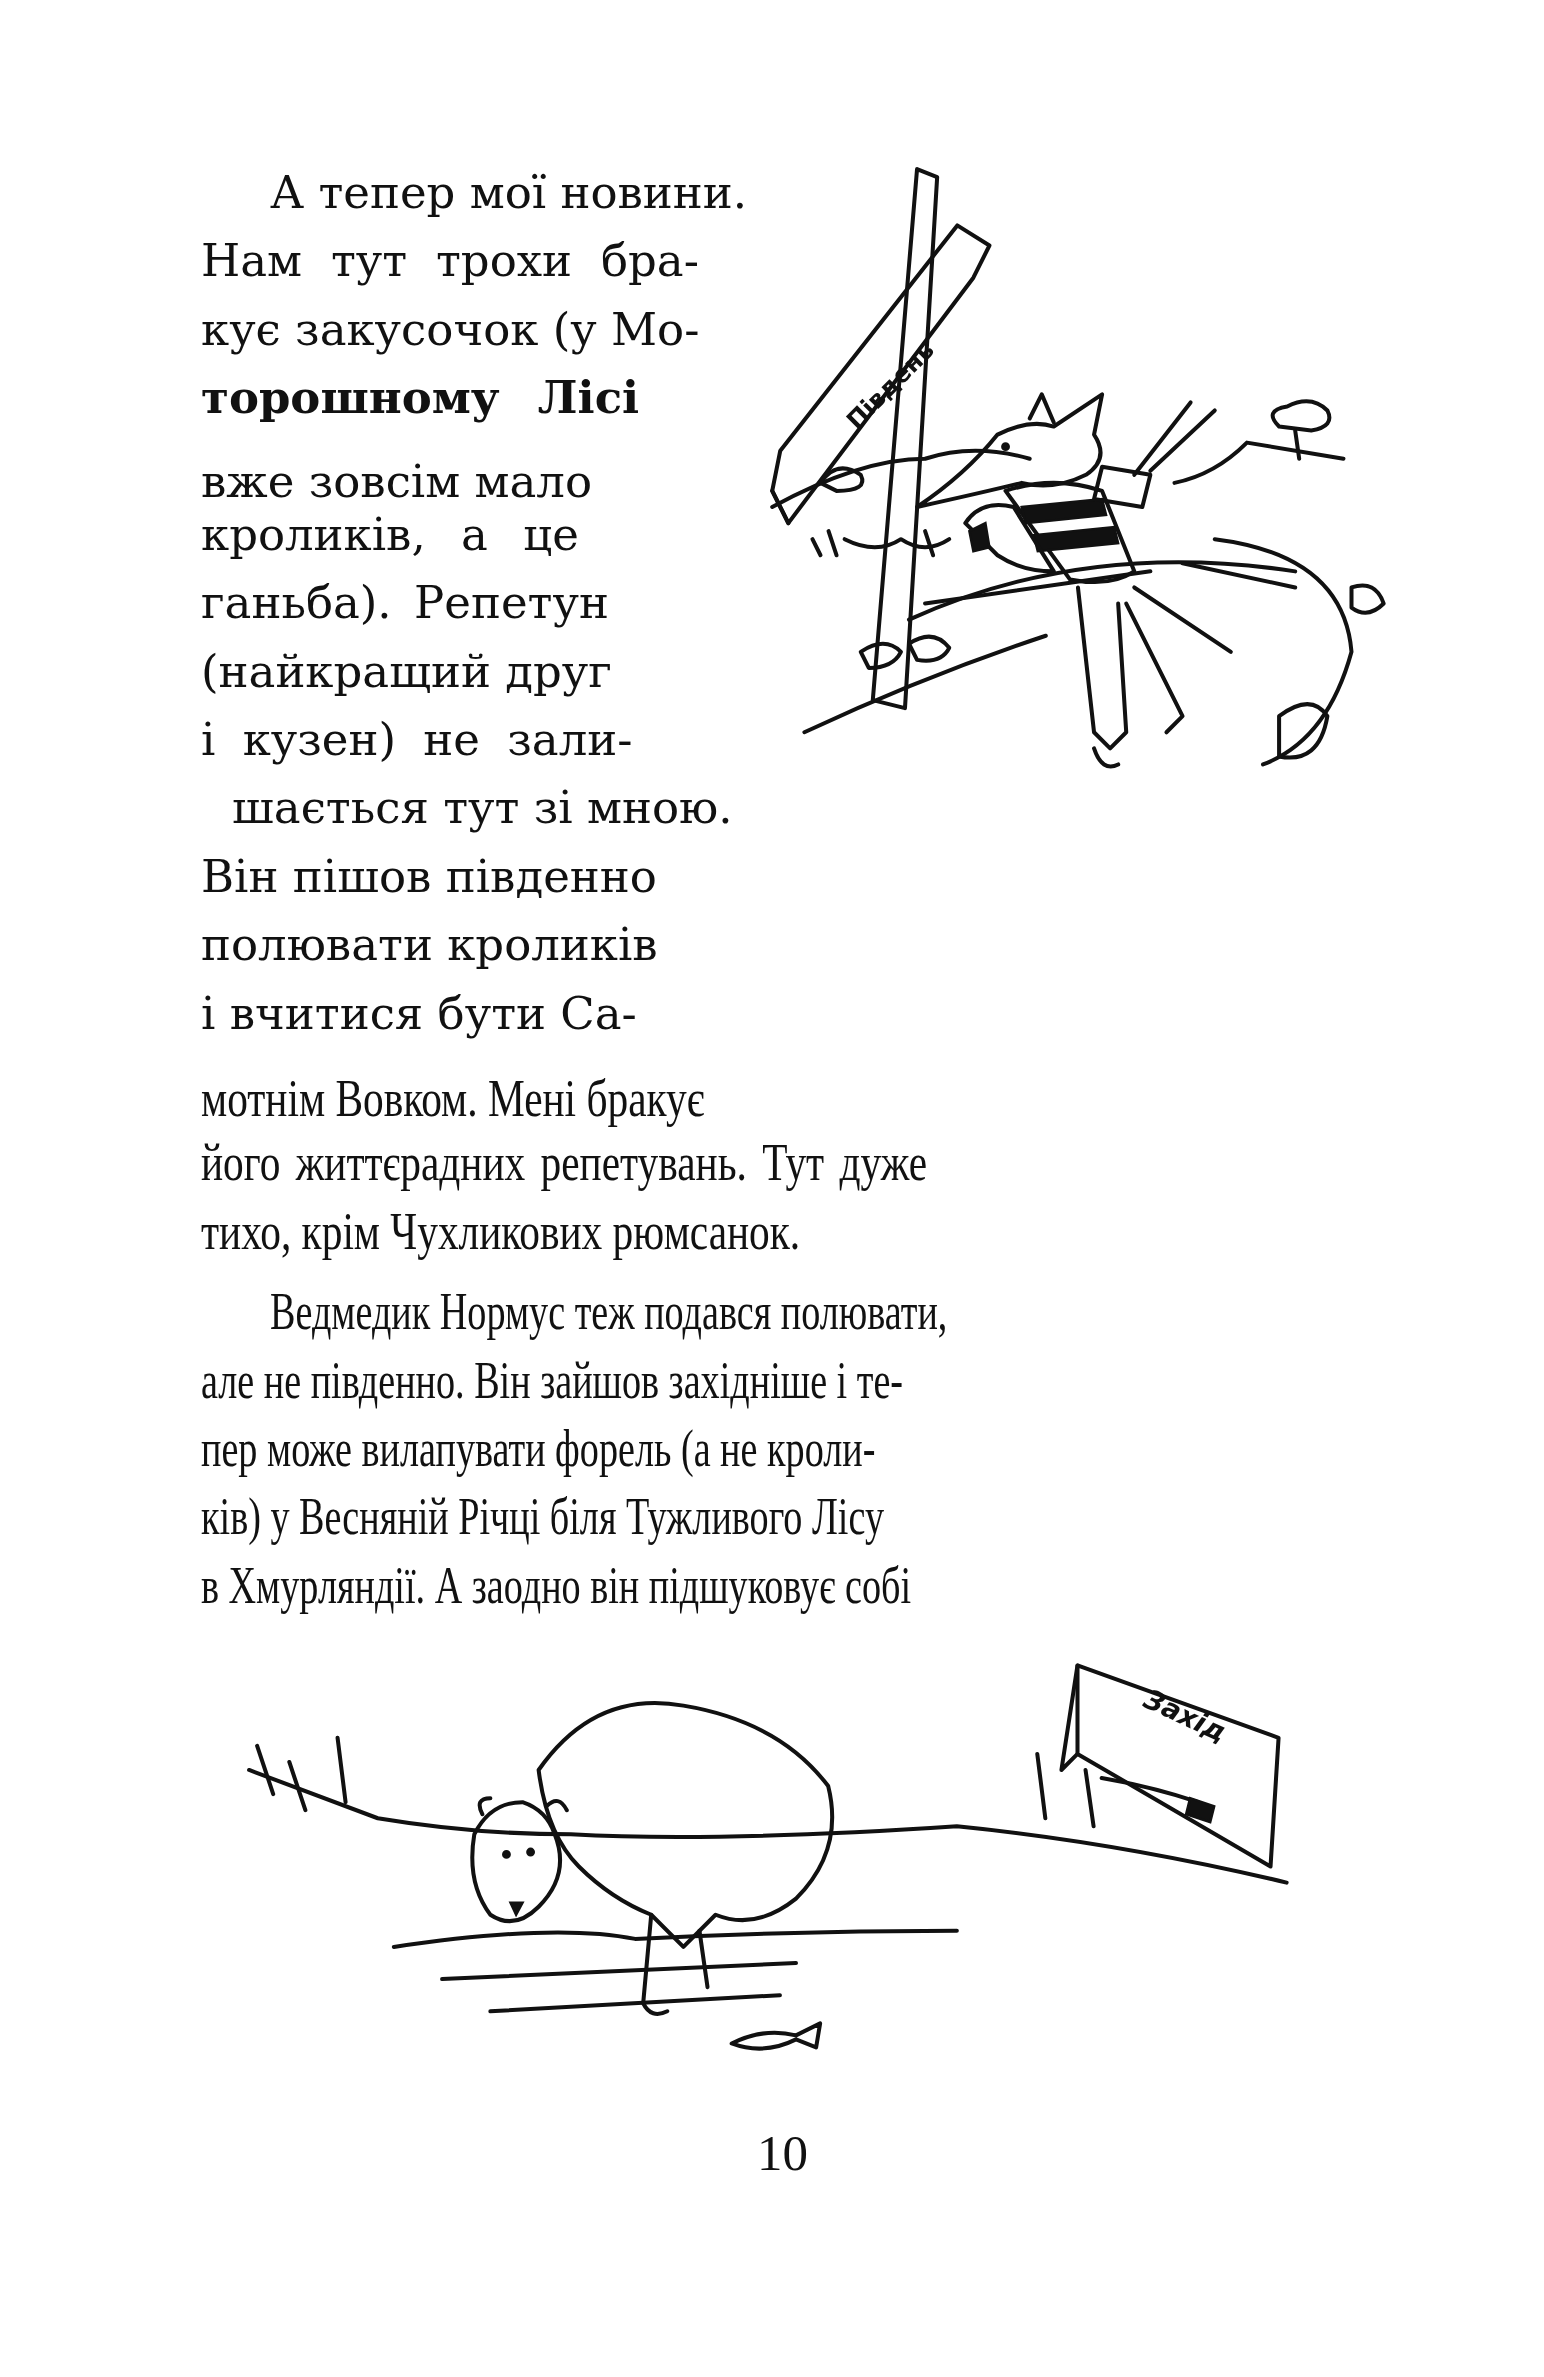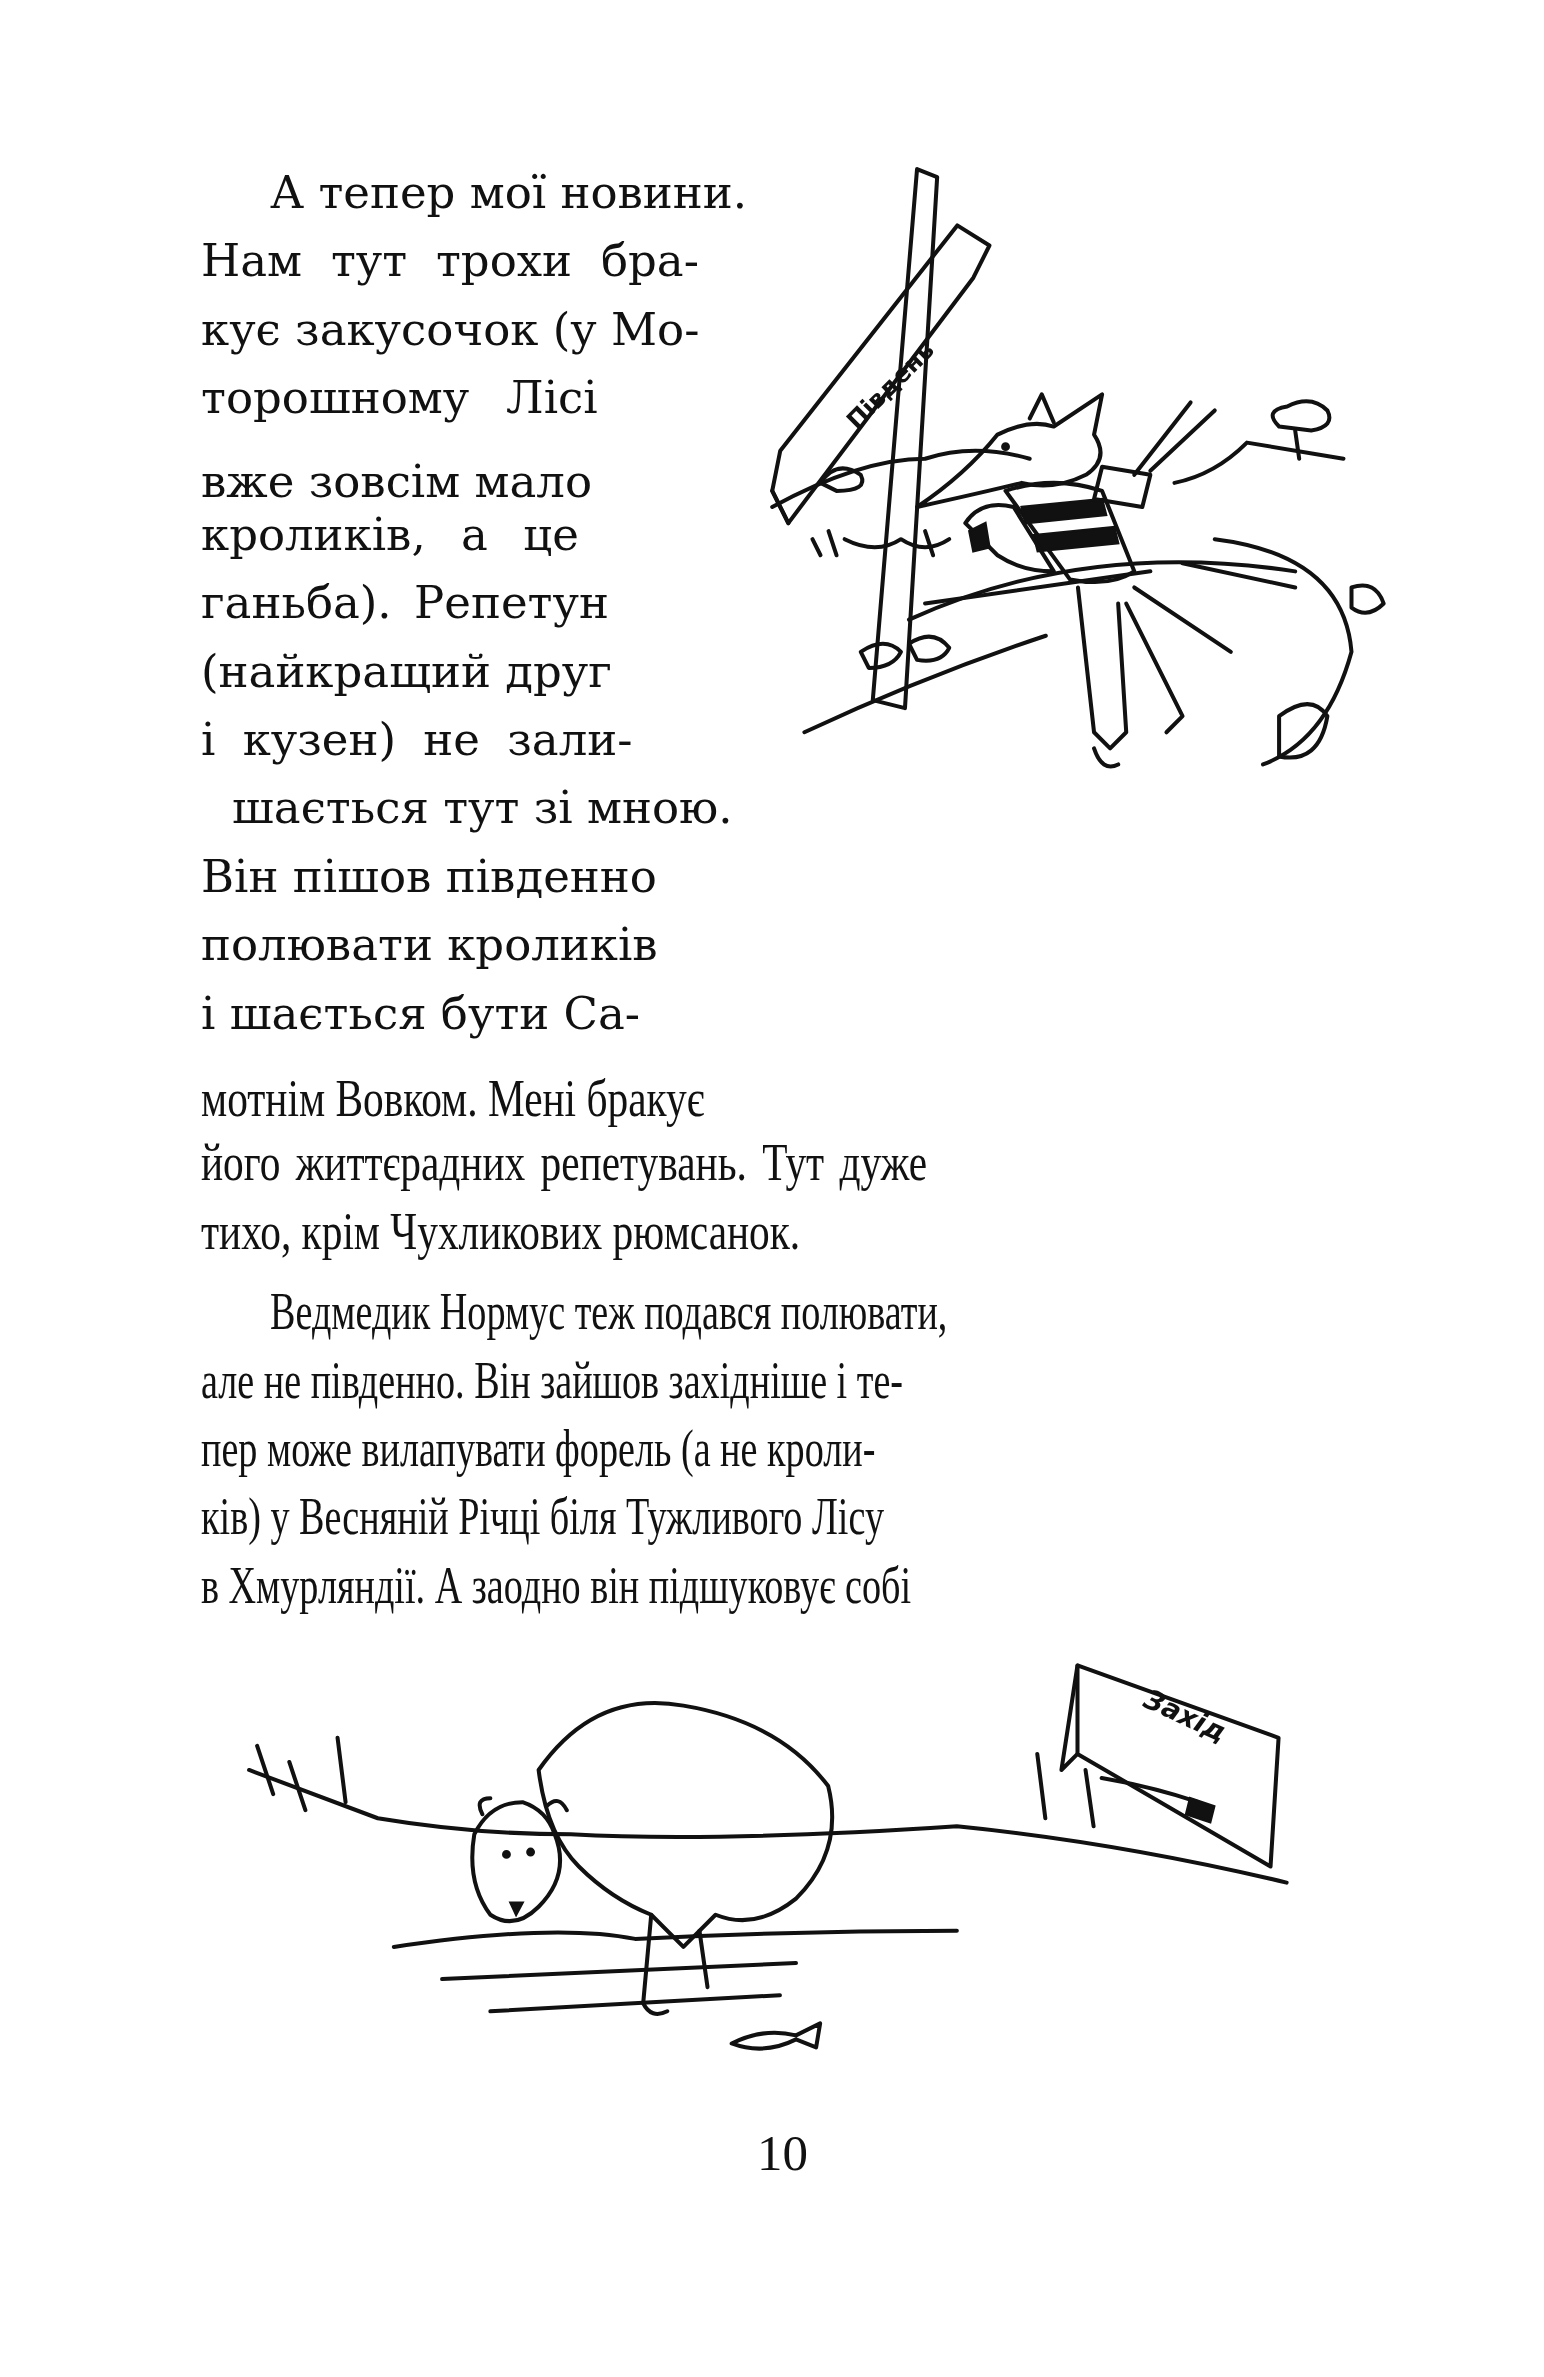--- a/index.html
+++ b/index.html
@@ -25,30 +25,30 @@
 </style>
 </head>
 <body>
 
 <div class="page">
 
   <div>
     <div class="line" style="left:270px;top:165px;">А тепер мої новини.</div>
     <div class="line" style="left:201px;top:233px;word-spacing:14.5px;">Нам тут трохи бра-</div>
     <div class="line" style="left:201px;top:302px;">кує закусочок (у Мо-</div>
-    <div class="line" style="left:201px;top:370px;word-spacing:22.5px;">торошному Лісі</div>
+    <div class="line" style="left:201px;top:370px;word-spacing:22.5px;font-weight:bold;">торошному Лісі</div>
     <div class="line" style="left:201px;top:454px;">вже зовсім мало</div>
     <div class="line" style="left:201px;top:507px;word-spacing:21px;">кроликів, а це</div>
     <div class="line" style="left:201px;top:575px;word-spacing:8px;">ганьба). Репетун</div>
     <div class="line" style="left:201px;top:644px;text-align:right;">(найкращий друг</div>
     <div class="line" style="left:201px;top:712px;word-spacing:13px;">і кузен) не зали-</div>
     <div class="line" style="left:201px;top:780px;margin-left:31px;">шається тут зі мною.</div>
     <div class="line" style="left:201px;top:849px;">Він пішов південно</div>
     <div class="line" style="left:201px;top:917px;">полювати кроликів</div>
-    <div class="line" style="left:201px;top:986px;">і шається бути Са-</div>
+    <div class="line" style="left:201px;top:986px;">і вчитися бути Са-</div>
   </div>
 
   <div>
     <div class="line narrow" style="left:201px;top:1070px;transform:scaleX(0.78);">мотнім Вовком. Мені бракує</div>
     <div class="line narrow" style="left:201px;top:1134px;transform:scaleX(0.78);word-spacing:6.4px;">його життєрадних репетувань. Тут дуже</div>
     <div class="line narrow" style="left:201px;top:1203px;transform:scaleX(0.78);">тихо, крім Чухликових рюмсанок.</div>
     <div class="line narrow" style="left:270px;top:1283px;transform:scaleX(0.72);">Ведмедик Нормус теж подався полювати,</div>
     <div class="line narrow" style="left:201px;top:1352px;transform:scaleX(0.72);">але не південно. Він зайшов західніше і те-</div>
     <div class="line narrow" style="left:201px;top:1420px;transform:scaleX(0.72);">пер може вилапувати форель (а не кроли-</div>
     <div class="line narrow" style="left:201px;top:1488px;transform:scaleX(0.72);">ків) у Весняній Річці біля Тужливого Лісу</div>

